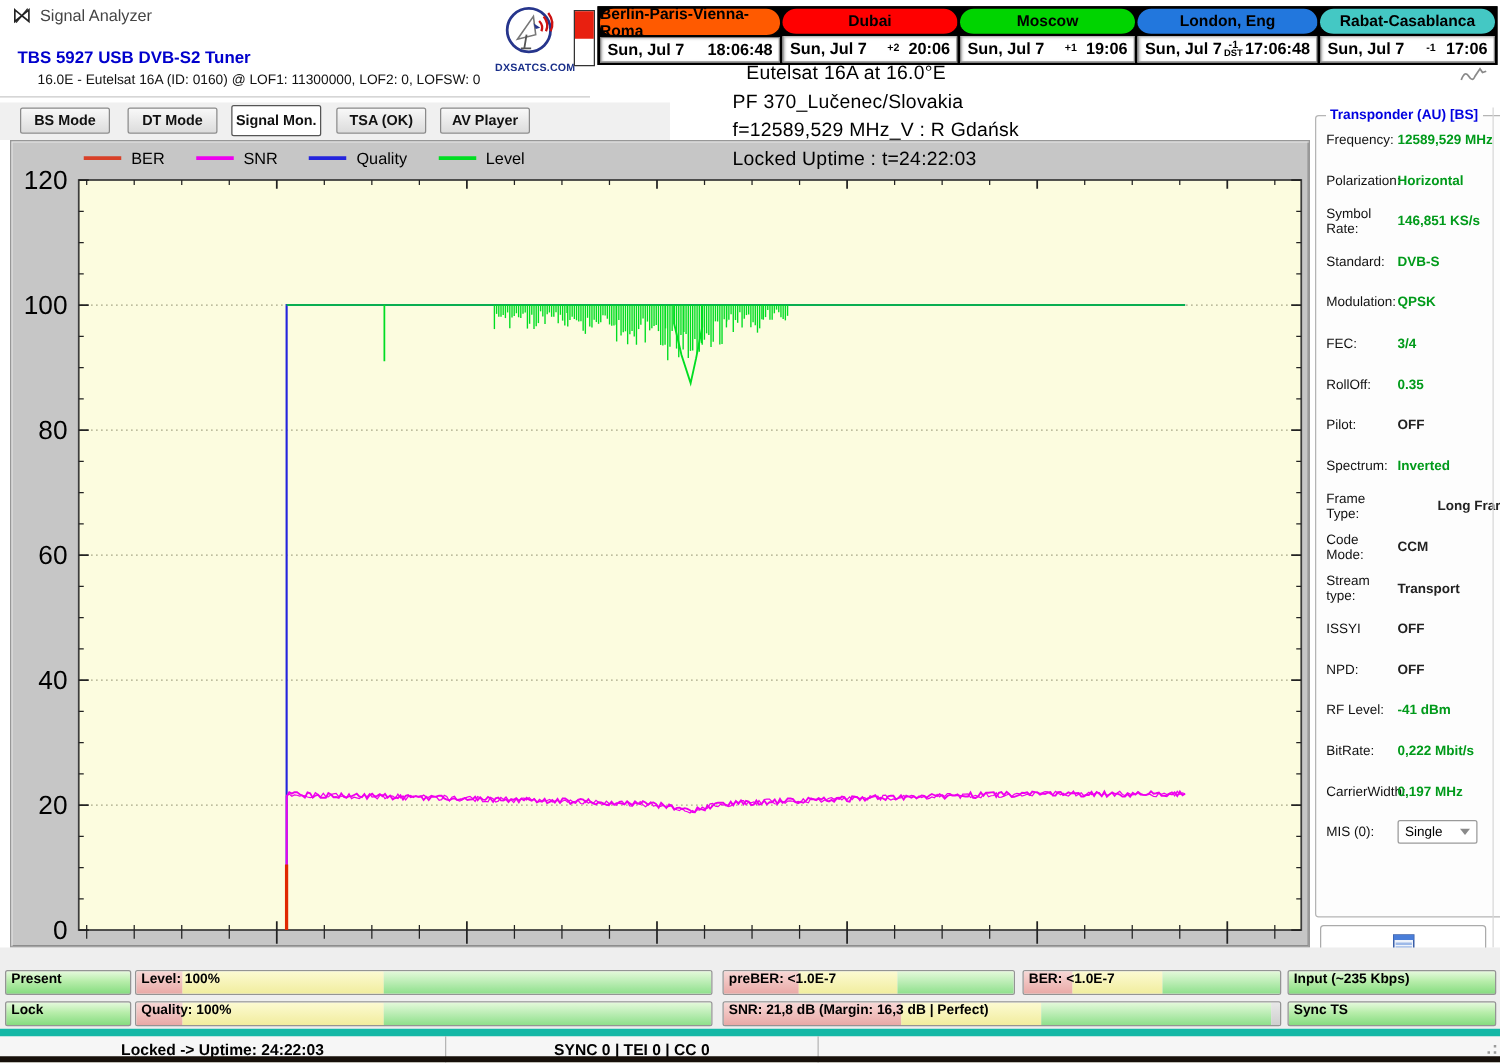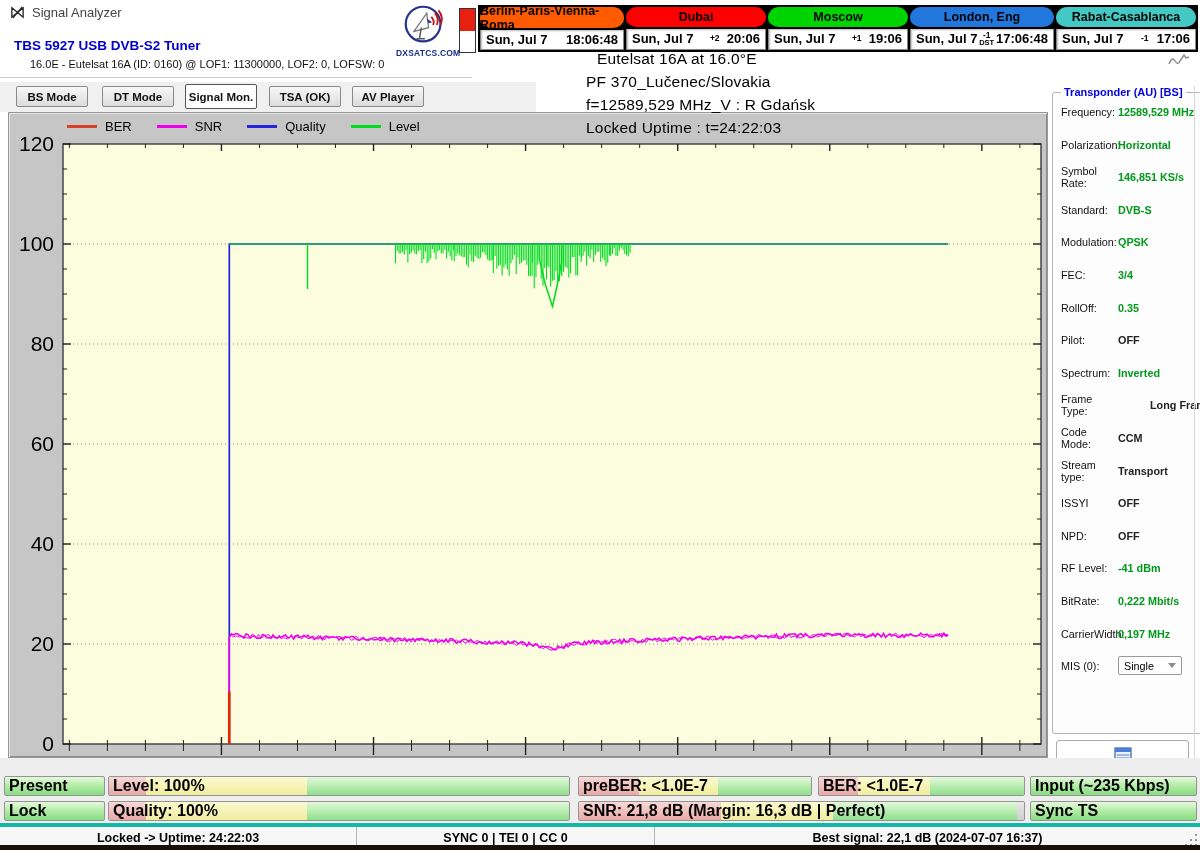--- a/index.html
+++ b/index.html
@@ -59,23 +59,23 @@
   #right-divider{left:1194px;top:86px;width:1px;height:672px;background:#d7d7d7;}
   
   #bottom-bg{left:0;top:758px;width:1200px;height:92px;background:#eeeeee;}
   .mbox{position:absolute;height:20px;border:1px solid #949494;border-radius:2px;box-sizing:border-box;overflow:hidden;}
   .mgreen{background:linear-gradient(180deg,#e6f9dd 0%,#b7edaa 45%,#86dc80 100%);}
   .mseg{position:absolute;top:0;bottom:0;}
   .seg-pink{background:linear-gradient(180deg,#f7d8d6,#e9a9a6);}
   .seg-yellow{background:linear-gradient(180deg,#fcfad2,#f1ed9e);}
   .seg-green{background:linear-gradient(180deg,#e4f9da,#8fe08c);}
   .seg-gray{background:linear-gradient(180deg,#e8e8e8,#cfcfcf);}
-  .mlabel{position:absolute;left:4px;top:0;font-size:16px;font-weight:bold;color:#000;white-space:nowrap;}
-  
-  #statusbar{left:0;top:823px;width:1200px;height:22px;background:#f6f6f6;border-top:4px solid #14b8a6;
+  .mlabel{position:absolute;left:4px;top:0;font-size:11px;font-weight:bold;color:#000;white-space:nowrap;}
+  
+  #statusbar{left:0;top:823px;width:1200px;height:22px;background:#f6f6f6;border-top:6px solid #14b8a6;
       display:flex;align-items:center;font-size:12.5px;font-weight:bold;}
   .sb-sec{display:flex;align-items:center;justify-content:center;height:100%;box-sizing:border-box;}
   #sb-left{width:357px;border-right:1px solid #b5b5b5;}
   #sb-mid{width:298px;border-right:1px solid #b5b5b5;}
   #sb-right{flex:1;}
   #grip{position:absolute;right:3px;bottom:3px;width:12px;height:12px;}
   #grip i{position:absolute;width:2px;height:2px;background:#9a9a9a;}
   #blackband{left:0;top:845px;width:1200px;height:5px;background:#17100a;}
 </style>
 </head>
@@ -597,21 +597,20 @@
       <div class="mlabel">SNR: 21,8 dB (Margin: 16,3 dB | Perfect)</div>
     </div>
     <div class="mbox mgreen abs" style="left: 1030px; top: 801px; width: 167px;">
       <div class="mlabel">Sync TS</div>
     </div>
   </div>
 
 <div class="abs" id="statusbar">
   <div class="sb-sec" id="sb-left">Locked -&gt; Uptime: 24:22:03</div>
   <div class="sb-sec" id="sb-mid">SYNC 0 | TEI 0 | CC 0</div>
-  <div class="sb-sec" id="sb-right">Best signal: 22,1 dB (2024-07-07 16:37)</div>
   <div id="grip">
     <i style="right:0;bottom:0;"></i>
       <i style="right:5px;bottom:0;"></i>
       <i style="right:0;bottom:5px;"></i>
     <i style="right:10px;bottom:0;"></i>
       <i style="right:5px;bottom:5px;"></i>
       <i style="right:0;bottom:10px;"></i>
   </div>
 </div>
 <div class="abs" id="blackband"></div>

